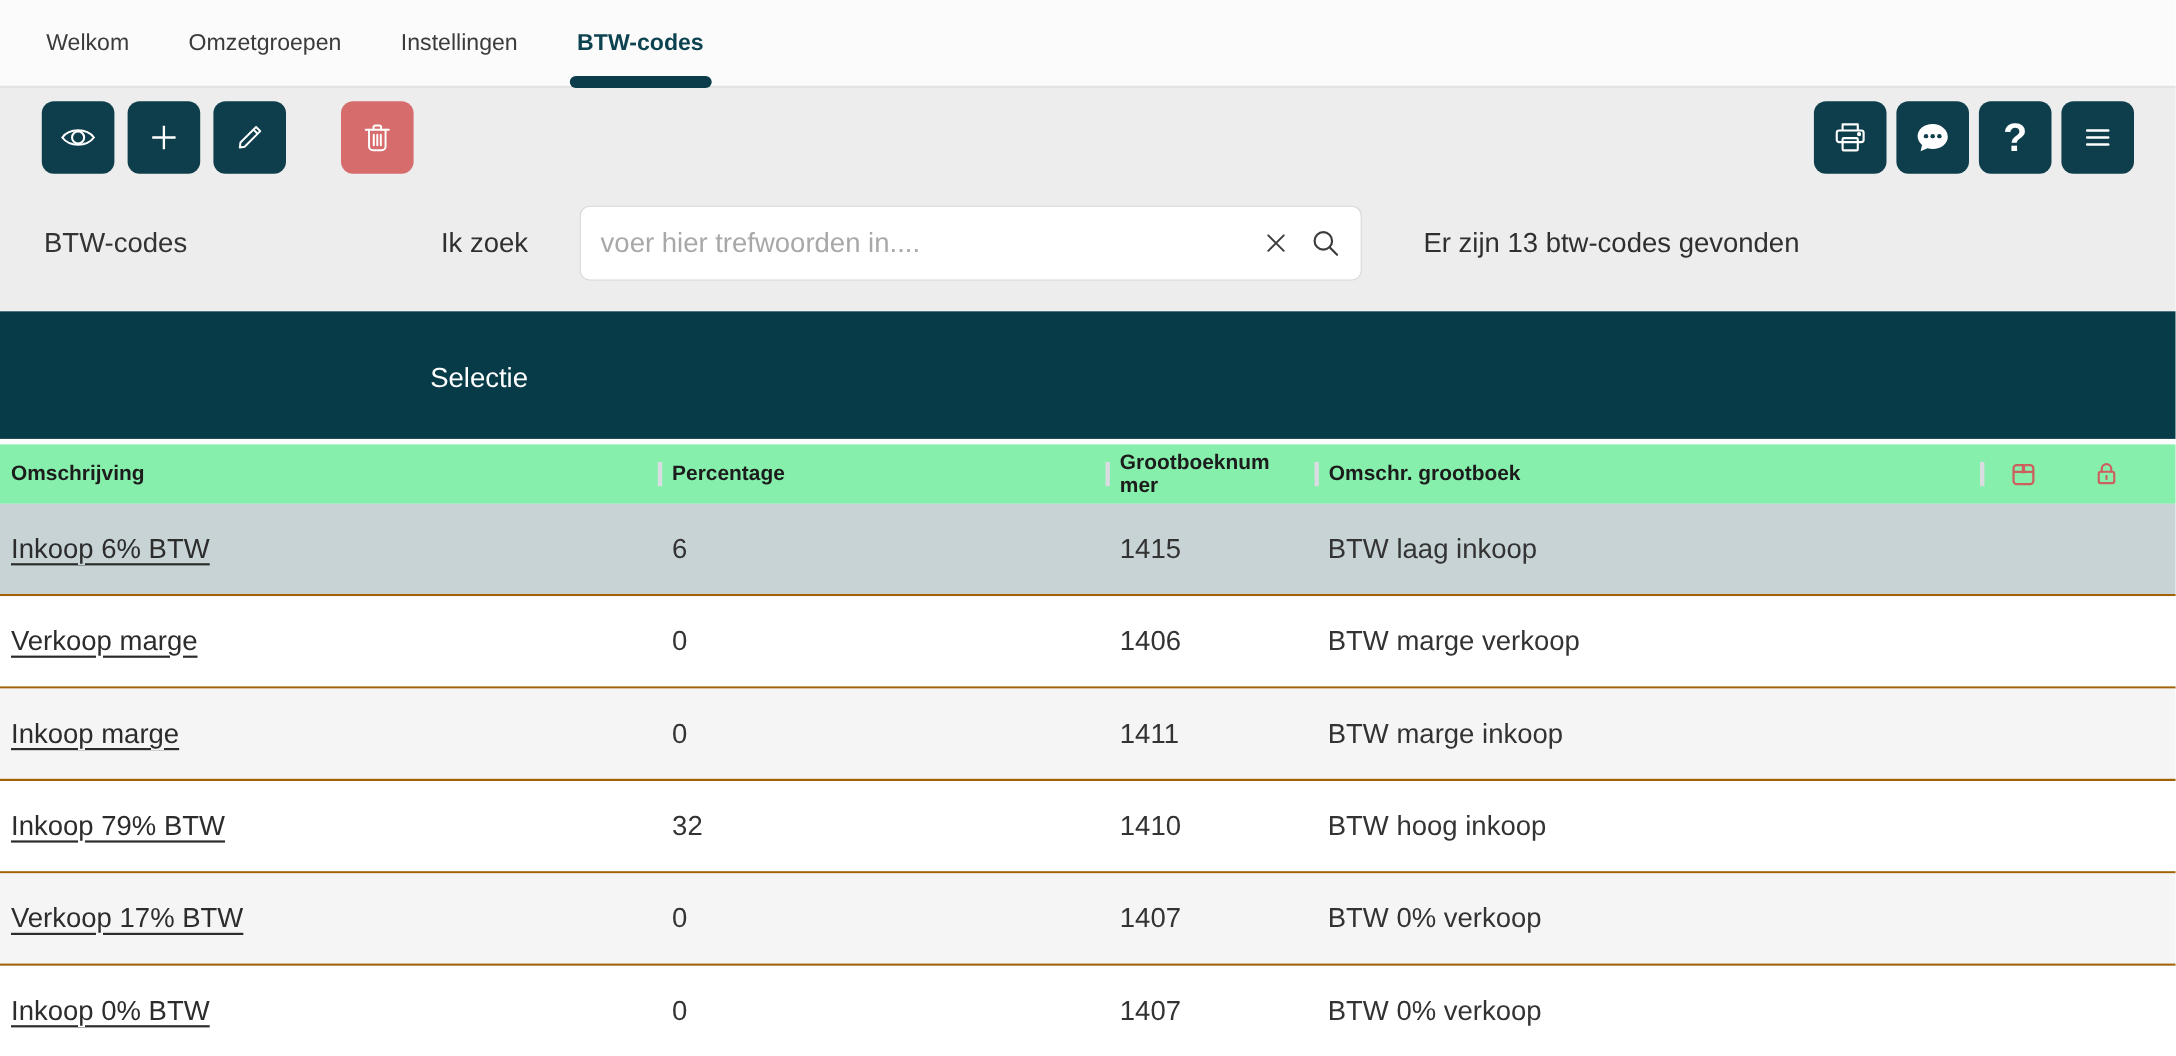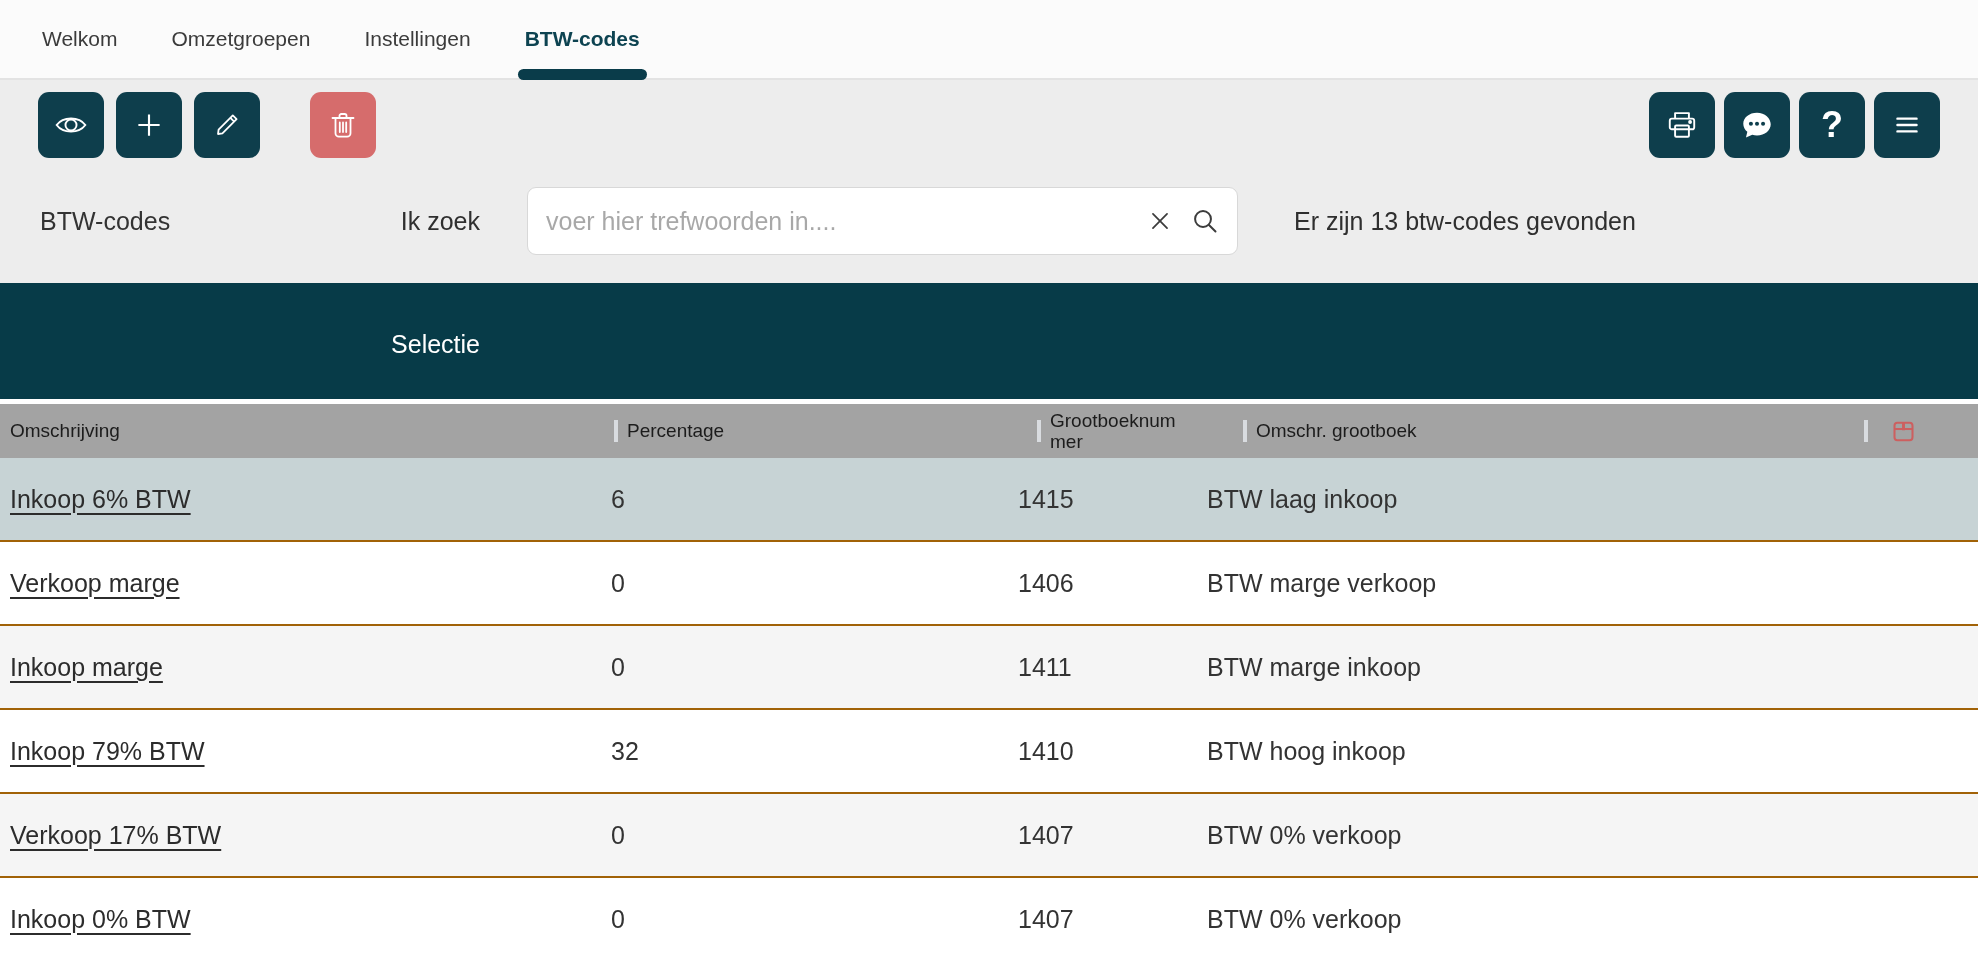--- a/index.html
+++ b/index.html
@@ -50,21 +50,21 @@
                    height:62px;line-height:62px;font-size:25px;color:#ffffff;}
   .dropdown{position:absolute;left:527px;top:30px;width:711px;height:62px;box-sizing:border-box;
             background:#fff;border-radius:8px;cursor:pointer;}
   .dropdown .val{position:absolute;left:18px;top:0;height:62px;line-height:62px;
                  font-size:25px;color:#222;}
   .dropdown svg{position:absolute;right:20px;top:50%;transform:translateY(-50%);}
 
   
   #table{position:absolute;top:404px;left:0;width:100%;}
   .grid{display:grid;grid-template-columns:598px 407px 190px 605px 80px 98px;align-items:center;}
-  .thead{height:54px;background:#a3a3a3;font-weight:normal;font-size:19px;color:#1c1c1c;gap:16px;}
+  .thead{height:54px;background:#86efac;font-weight:bold;font-size:19px;color:#1c1c1c;}
   .th{position:relative;height:54px;display:flex;align-items:center;box-sizing:border-box;}
   .th.c1{padding-left:10px;}
   .th.c2,.th.c3,.th.c4{padding-left:13px;}
   .th.c2::before,.th.c3::before,.th.c4::before,.th.c5::before{
       content:"";position:absolute;left:0;top:50%;transform:translateY(-50%);
       width:4px;height:22px;background:#d9dce0;}
   .th.c3 span{display:inline-block;width:140px;word-break:break-all;line-height:1.12;}
   .th.c5{padding-left:26px;}
   .th.c6{padding-left:22px;}
 

